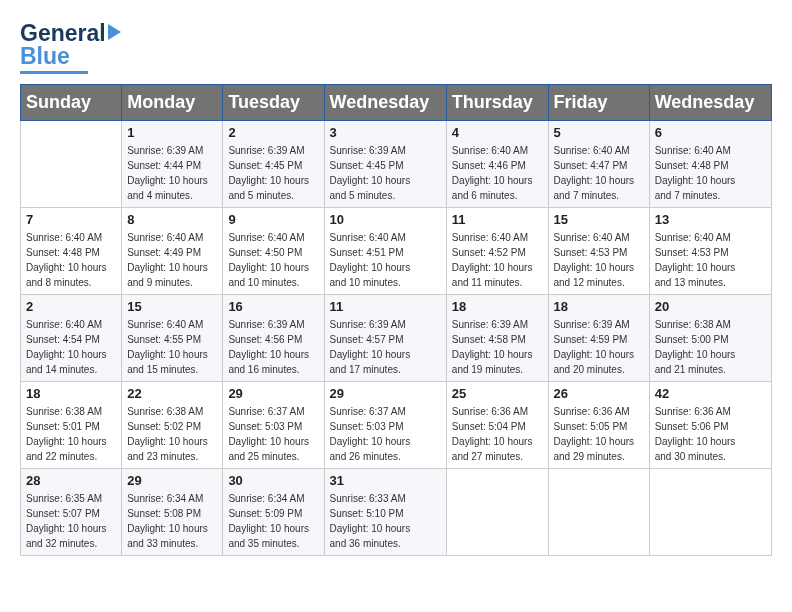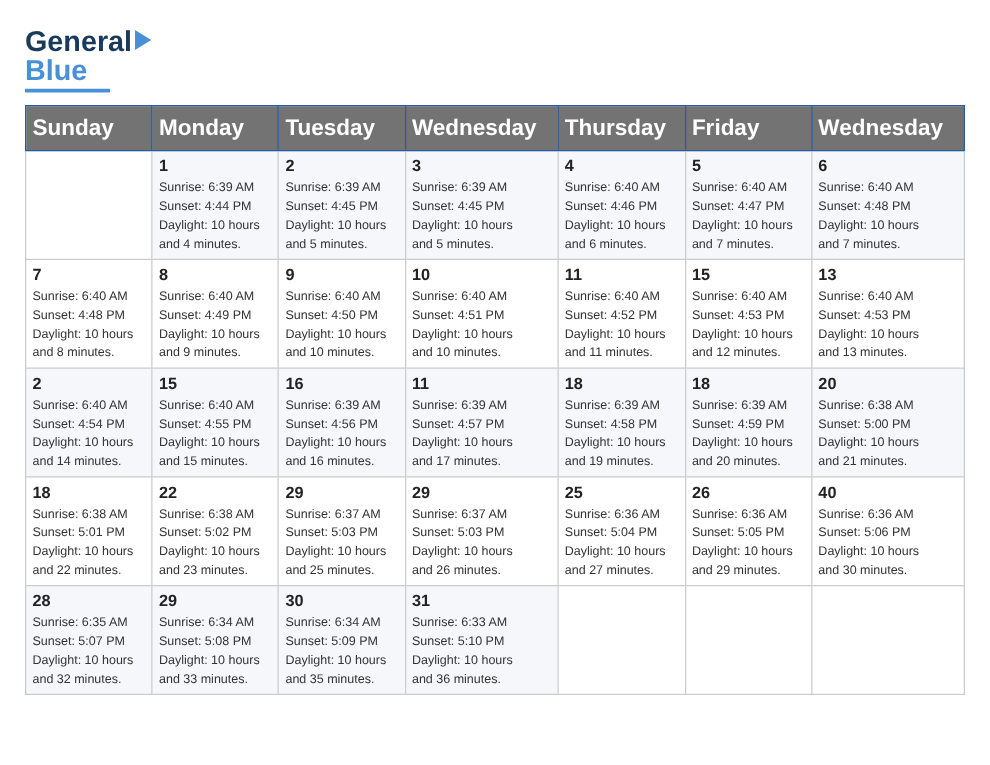--- a/index.html
+++ b/index.html
@@ -240,21 +240,21 @@
         </td>
         <td>
           <div class="day-num">25</div>
           <div class="day-info">Sunrise: 6:36 AM<br>Sunset: 5:04 PM<br>Daylight: 10 hours<br>and 27 minutes.</div>
         </td>
         <td>
           <div class="day-num">26</div>
           <div class="day-info">Sunrise: 6:36 AM<br>Sunset: 5:05 PM<br>Daylight: 10 hours<br>and 29 minutes.</div>
         </td>
         <td>
-          <div class="day-num">40</div>
+          <div class="day-num">42</div>
           <div class="day-info">Sunrise: 6:36 AM<br>Sunset: 5:06 PM<br>Daylight: 10 hours<br>and 30 minutes.</div>
         </td>
       </tr>
       <tr>
         <td>
           <div class="day-num">28</div>
           <div class="day-info">Sunrise: 6:35 AM<br>Sunset: 5:07 PM<br>Daylight: 10 hours<br>and 32 minutes.</div>
         </td>
         <td>
           <div class="day-num">29</div>

